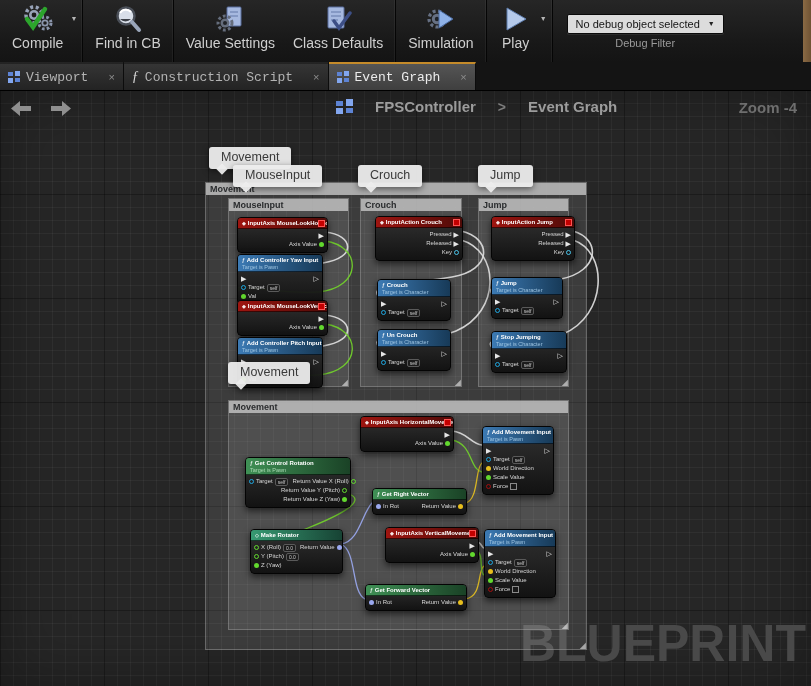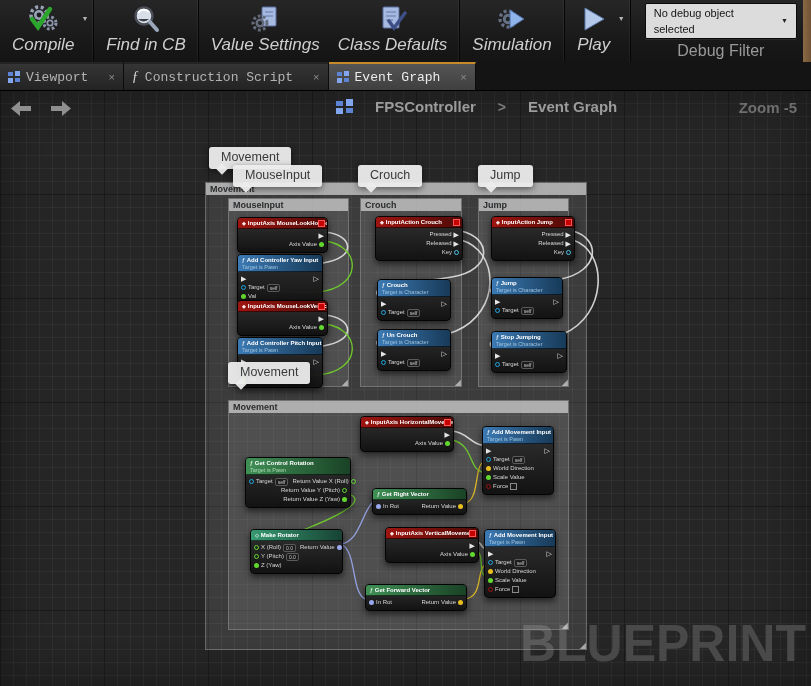--- a/index.html
+++ b/index.html
@@ -8,29 +8,29 @@
   
   .toolbar{position:absolute;top:0;left:0;right:0;height:62px;
     background:linear-gradient(#262626,#181818 70%,#141414);
     border-bottom:1px solid #060606;display:flex;align-items:stretch;z-index:20;}
   .tb-group{display:flex;align-items:stretch;padding:0 3px;
     border-right:1px solid #050505;box-shadow:inset -1px 0 0 rgba(255,255,255,.05);}
   .tb-btn{position:relative;display:flex;flex-direction:column;align-items:center;
     padding:3px 9px 0;cursor:pointer;}
   .tb-btn.caretpad{padding-right:16px;}
   .tb-icon{height:32px;display:flex;align-items:center;justify-content:center;min-width:34px;}
-  .tb-label{font-size:17px;color:#cfcfcf;margin-top:0;white-space:nowrap;font-style:italic;}
+  .tb-label{font-size:14px;color:#cfcfcf;margin-top:0;white-space:nowrap;}
   .tb-caret{position:absolute;right:2px;top:15px;font-size:7px;color:#b5b5b5;}
   .debug-group{display:flex;flex-direction:column;align-items:center;justify-content:center;
     padding:0 14px;gap:3px;}
   .debug-select{background:#dcdcdc;color:#151515;font-size:11px;line-height:16px;
     padding:1px 8px;border-radius:2px;display:flex;align-items:center;gap:8px;cursor:pointer;
     border:1px solid #0a0a0a;box-shadow:0 1px 0 rgba(255,255,255,.08);}
   .debug-select .dcaret{font-size:7px;color:#222;}
-  .debug-label{font-size:16px;color:#9a9a9a;}
+  .debug-label{font-size:11px;color:#9a9a9a;}
   .edge-strip{position:absolute;top:0;right:0;width:8px;height:62px;
     background:linear-gradient(90deg,#8a6a44,#6f5334);z-index:21;}
   
   .tabbar{position:absolute;top:62px;left:0;right:0;height:28px;background:#141414;
     display:flex;align-items:stretch;z-index:20;border-bottom:1px solid #000;}
   .tab{display:flex;align-items:center;gap:6px;padding:0 8px 0 8px;cursor:pointer;
     background:linear-gradient(#353535,#232323);border-right:1px solid #0c0c0c;
     border-top:2px solid transparent;color:#b4b4b4;}
   .tab.active{background:linear-gradient(#555,#3f3f3f);border-top:2px solid #c58b2a;color:#ececec;}
   .tab-label{font-size:13px;white-space:nowrap;font-family:Liberation Mono, monospace;}
@@ -240,21 +240,21 @@
     <svg width="17" height="15">
       <rect x="0" y="2" width="7" height="5" fill="#5d83d4"></rect>
         <rect x="10" y="0" width="7" height="7" fill="#82a6ee"></rect>
       <rect x="0" y="9" width="7" height="6" fill="#82a6ee"></rect>
         <rect x="10" y="9" width="7" height="5" fill="#5d83d4"></rect>
     </svg>
     <span class="crumb-root">FPSController</span>
     <span class="crumb-sep">&gt;</span>
     <span class="crumb-cur">Event Graph</span>
   </div>
-  <div class="zoom-label">Zoom -5</div>
+  <div class="zoom-label">Zoom -4</div>
   <div class="watermark">BLUEPRINT</div>
 
   <div id="comments">
       <div class="comment" style="left: 205px; top: 92px; width: 380px; height: 466px;">
         <div class="comment-header">Movement</div>
         <span class="rsz">◢</span>
       </div>
       <div class="comment" style="left: 228px; top: 108px; width: 119px; height: 187px;">
         <div class="comment-header">MouseInput</div>
         <span class="rsz">◢</span>

